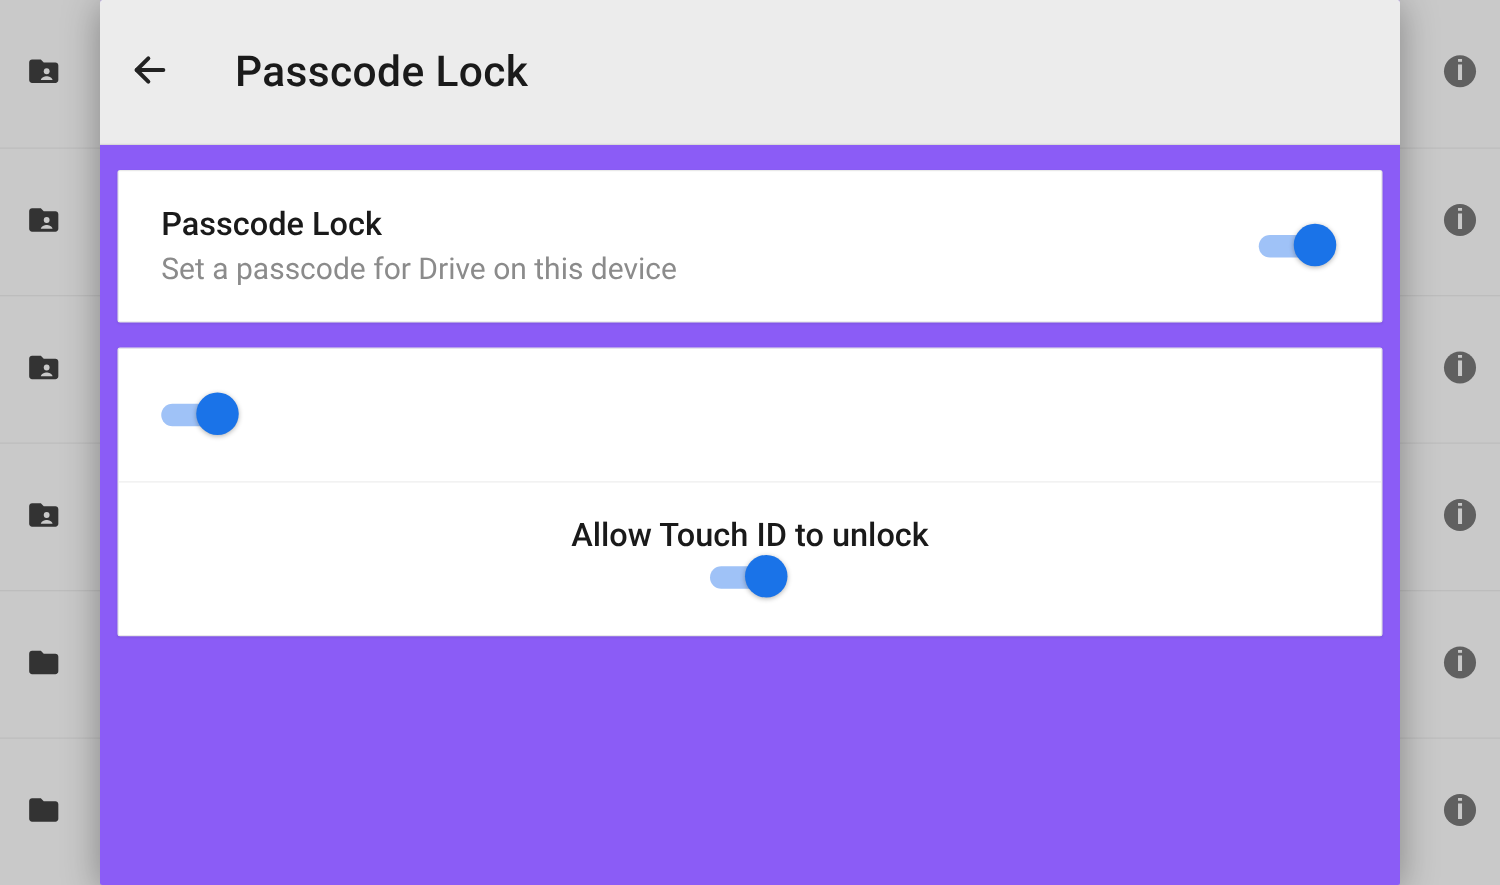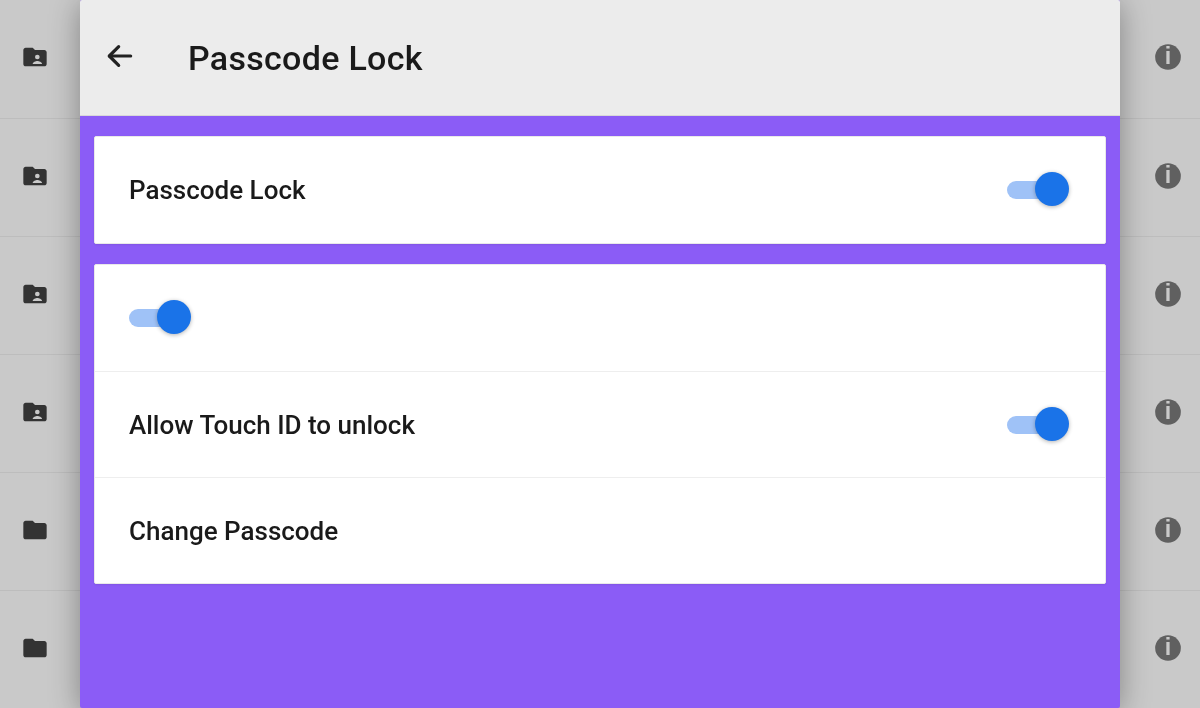--- a/index.html
+++ b/index.html
@@ -76,21 +76,21 @@
     box-shadow: 0 1px 2px rgba(0,0,0,.08);
     border: 1px solid #e9e9e9;
   }
   .row {
     display: flex;
     align-items: center;
     justify-content: space-between;
     padding: 28px 34px;
     min-height: 106px;
   }
-  .row + .row { border-top: 1px solid #eee; }
+  .row + .row { border-top: 1px solid #eee; flex-direction: column; }
   .row-text { display: flex; flex-direction: column; gap: 6px; }
   .row-title {
     font-size: 26px;
     font-weight: 500;
     color: #1a1a1a;
   }
   .row-sub {
     font-size: 24px;
     color: #8b8b8b;
     font-weight: 400;
@@ -222,20 +222,21 @@
     </div>
     <div class="panel-title">Passcode Lock</div>
   </div>
 
   <div class="panel-body">
 
     <div class="card">
       <div class="row">
         <div class="row-text">
           <div class="row-title">Passcode Lock</div>
+          <div class="row-sub">Set a passcode for Drive on this device</div>
         </div>
         <div class="toggle">
           <div class="toggle-track"></div>
           <div class="toggle-thumb"></div>
         </div>
       </div>
     </div>
 
     <div class="card">
       <div class="row">
@@ -246,21 +247,16 @@
       </div>
       <div class="row">
         <div class="row-text">
           <div class="row-title">Allow Touch ID to unlock</div>
         </div>
         <div class="toggle">
           <div class="toggle-track"></div>
           <div class="toggle-thumb"></div>
         </div>
       </div>
-      <div class="row">
-        <div class="row-text">
-          <div class="row-title">Change Passcode</div>
-        </div>
-      </div>
     </div>
 
   </div>
 </div>
 
 </body></html>

